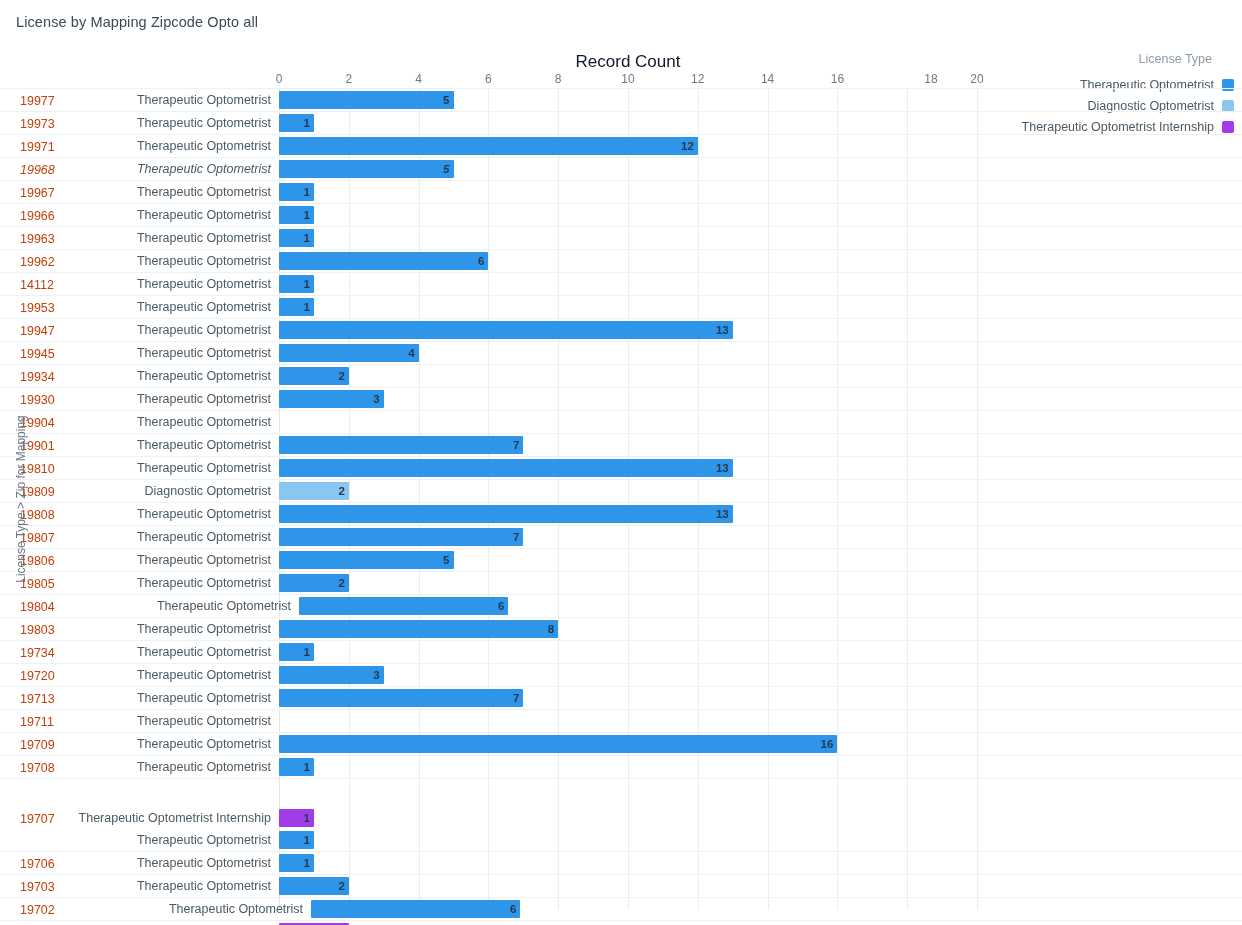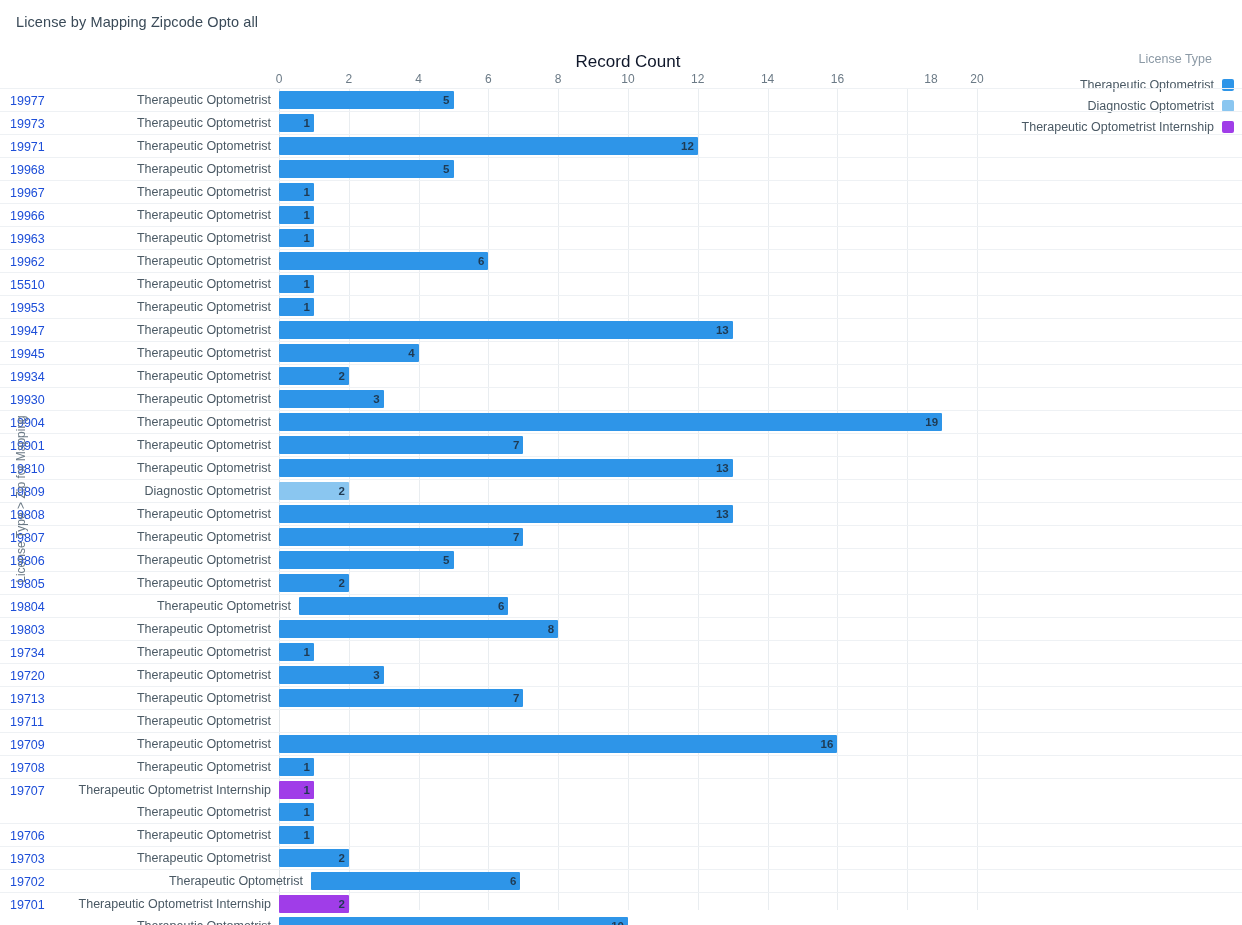--- a/index.html
+++ b/index.html
@@ -35,23 +35,23 @@
   
   #plot{position:absolute;left:279px;top:88px;width:698px;height:822px;}
   .gridline{position:absolute;top:0;bottom:0;width:1px;background:#e9edf0;}
   .gridline.zero{background:#dfe5e9;}
 
   
   #rows{position:absolute;left:0;top:88px;width:1242px;}
   .zip-group{position:relative;border-bottom:1px solid #eef1f4;}
   .zip-group:first-child{border-top:1px solid #eef1f4;}
   .zip-label{
-    position:absolute;left:10px;top:0;width:66px;height:100%;
+    position:absolute;left:20px;top:0;width:66px;height:100%;
     display:flex;align-items:flex-start;padding-top:5px;box-sizing:border-box;
-    font-size:12.5px;color:#1d4ed8;
+    font-size:12.5px;color:#c2410c;
   }
   .bar-row{position:relative;height:22px;}
   .type-label{
     position:absolute;left:76px;width:195px;text-align:right;
     font-size:12.5px;color:#4a5964;line-height:22px;white-space:nowrap;
   }
   .bar{
     position:absolute;left:279px;top:2px;height:18px;border-radius:1px;
   }
   .bar-value{
@@ -142,21 +142,21 @@
     </div>
     <div class="zip-group" style="height: 22px;">
       <div class="zip-label">19971</div>
       <div class="bar-row">
         <div class="type-label">Therapeutic Optometrist</div>
         <div class="bar" style="width: 418.8px; background: rgb(46, 149, 232);">
           <span class="bar-value">12</span>
         </div>
       </div>
     </div>
-    <div class="zip-group" style="height: 22px;">
+    <div class="zip-group" style="height: 22px; font-style: italic;">
       <div class="zip-label">19968</div>
       <div class="bar-row">
         <div class="type-label">Therapeutic Optometrist</div>
         <div class="bar" style="width: 174.5px; background: rgb(46, 149, 232);">
           <span class="bar-value">5</span>
         </div>
       </div>
     </div>
     <div class="zip-group" style="height: 22px;">
       <div class="zip-label">19967</div>
@@ -188,21 +188,21 @@
     <div class="zip-group" style="height: 22px;">
       <div class="zip-label">19962</div>
       <div class="bar-row">
         <div class="type-label">Therapeutic Optometrist</div>
         <div class="bar" style="width: 209.4px; background: rgb(46, 149, 232);">
           <span class="bar-value">6</span>
         </div>
       </div>
     </div>
     <div class="zip-group" style="height: 22px;">
-      <div class="zip-label">15510</div>
+      <div class="zip-label">14112</div>
       <div class="bar-row">
         <div class="type-label">Therapeutic Optometrist</div>
         <div class="bar" style="width: 34.9px; background: rgb(46, 149, 232);">
           <span class="bar-value">1</span>
         </div>
       </div>
     </div>
     <div class="zip-group" style="height: 22px;">
       <div class="zip-label">19953</div>
       <div class="bar-row">
@@ -245,23 +245,20 @@
         <div class="type-label">Therapeutic Optometrist</div>
         <div class="bar" style="width: 104.7px; background: rgb(46, 149, 232);">
           <span class="bar-value">3</span>
         </div>
       </div>
     </div>
     <div class="zip-group" style="height: 22px;">
       <div class="zip-label">19904</div>
       <div class="bar-row">
         <div class="type-label">Therapeutic Optometrist</div>
-        <div class="bar" style="width: 663.1px; background: rgb(46, 149, 232);">
-          <span class="bar-value">19</span>
-        </div>
       </div>
     </div>
     <div class="zip-group" style="height: 22px;">
       <div class="zip-label">19901</div>
       <div class="bar-row">
         <div class="type-label">Therapeutic Optometrist</div>
         <div class="bar" style="width: 244.3px; background: rgb(46, 149, 232);">
           <span class="bar-value">7</span>
         </div>
       </div>
@@ -382,21 +379,21 @@
     </div>
     <div class="zip-group" style="height: 22px;">
       <div class="zip-label">19708</div>
       <div class="bar-row">
         <div class="type-label">Therapeutic Optometrist</div>
         <div class="bar" style="width: 34.9px; background: rgb(46, 149, 232);">
           <span class="bar-value">1</span>
         </div>
       </div>
     </div>
-    <div class="zip-group" style="height: 44px;">
+    <div class="zip-group" style="height: 44px; margin-top: 28px;">
       <div class="zip-label">19707</div>
       <div class="bar-row">
         <div class="type-label">Therapeutic Optometrist Internship</div>
         <div class="bar" style="width: 34.9px; background: rgb(160, 61, 232);">
           <span class="bar-value">1</span>
         </div>
       </div>
       <div class="bar-row">
         <div class="type-label">Therapeutic Optometrist</div>
         <div class="bar" style="width: 34.9px; background: rgb(46, 149, 232);">

